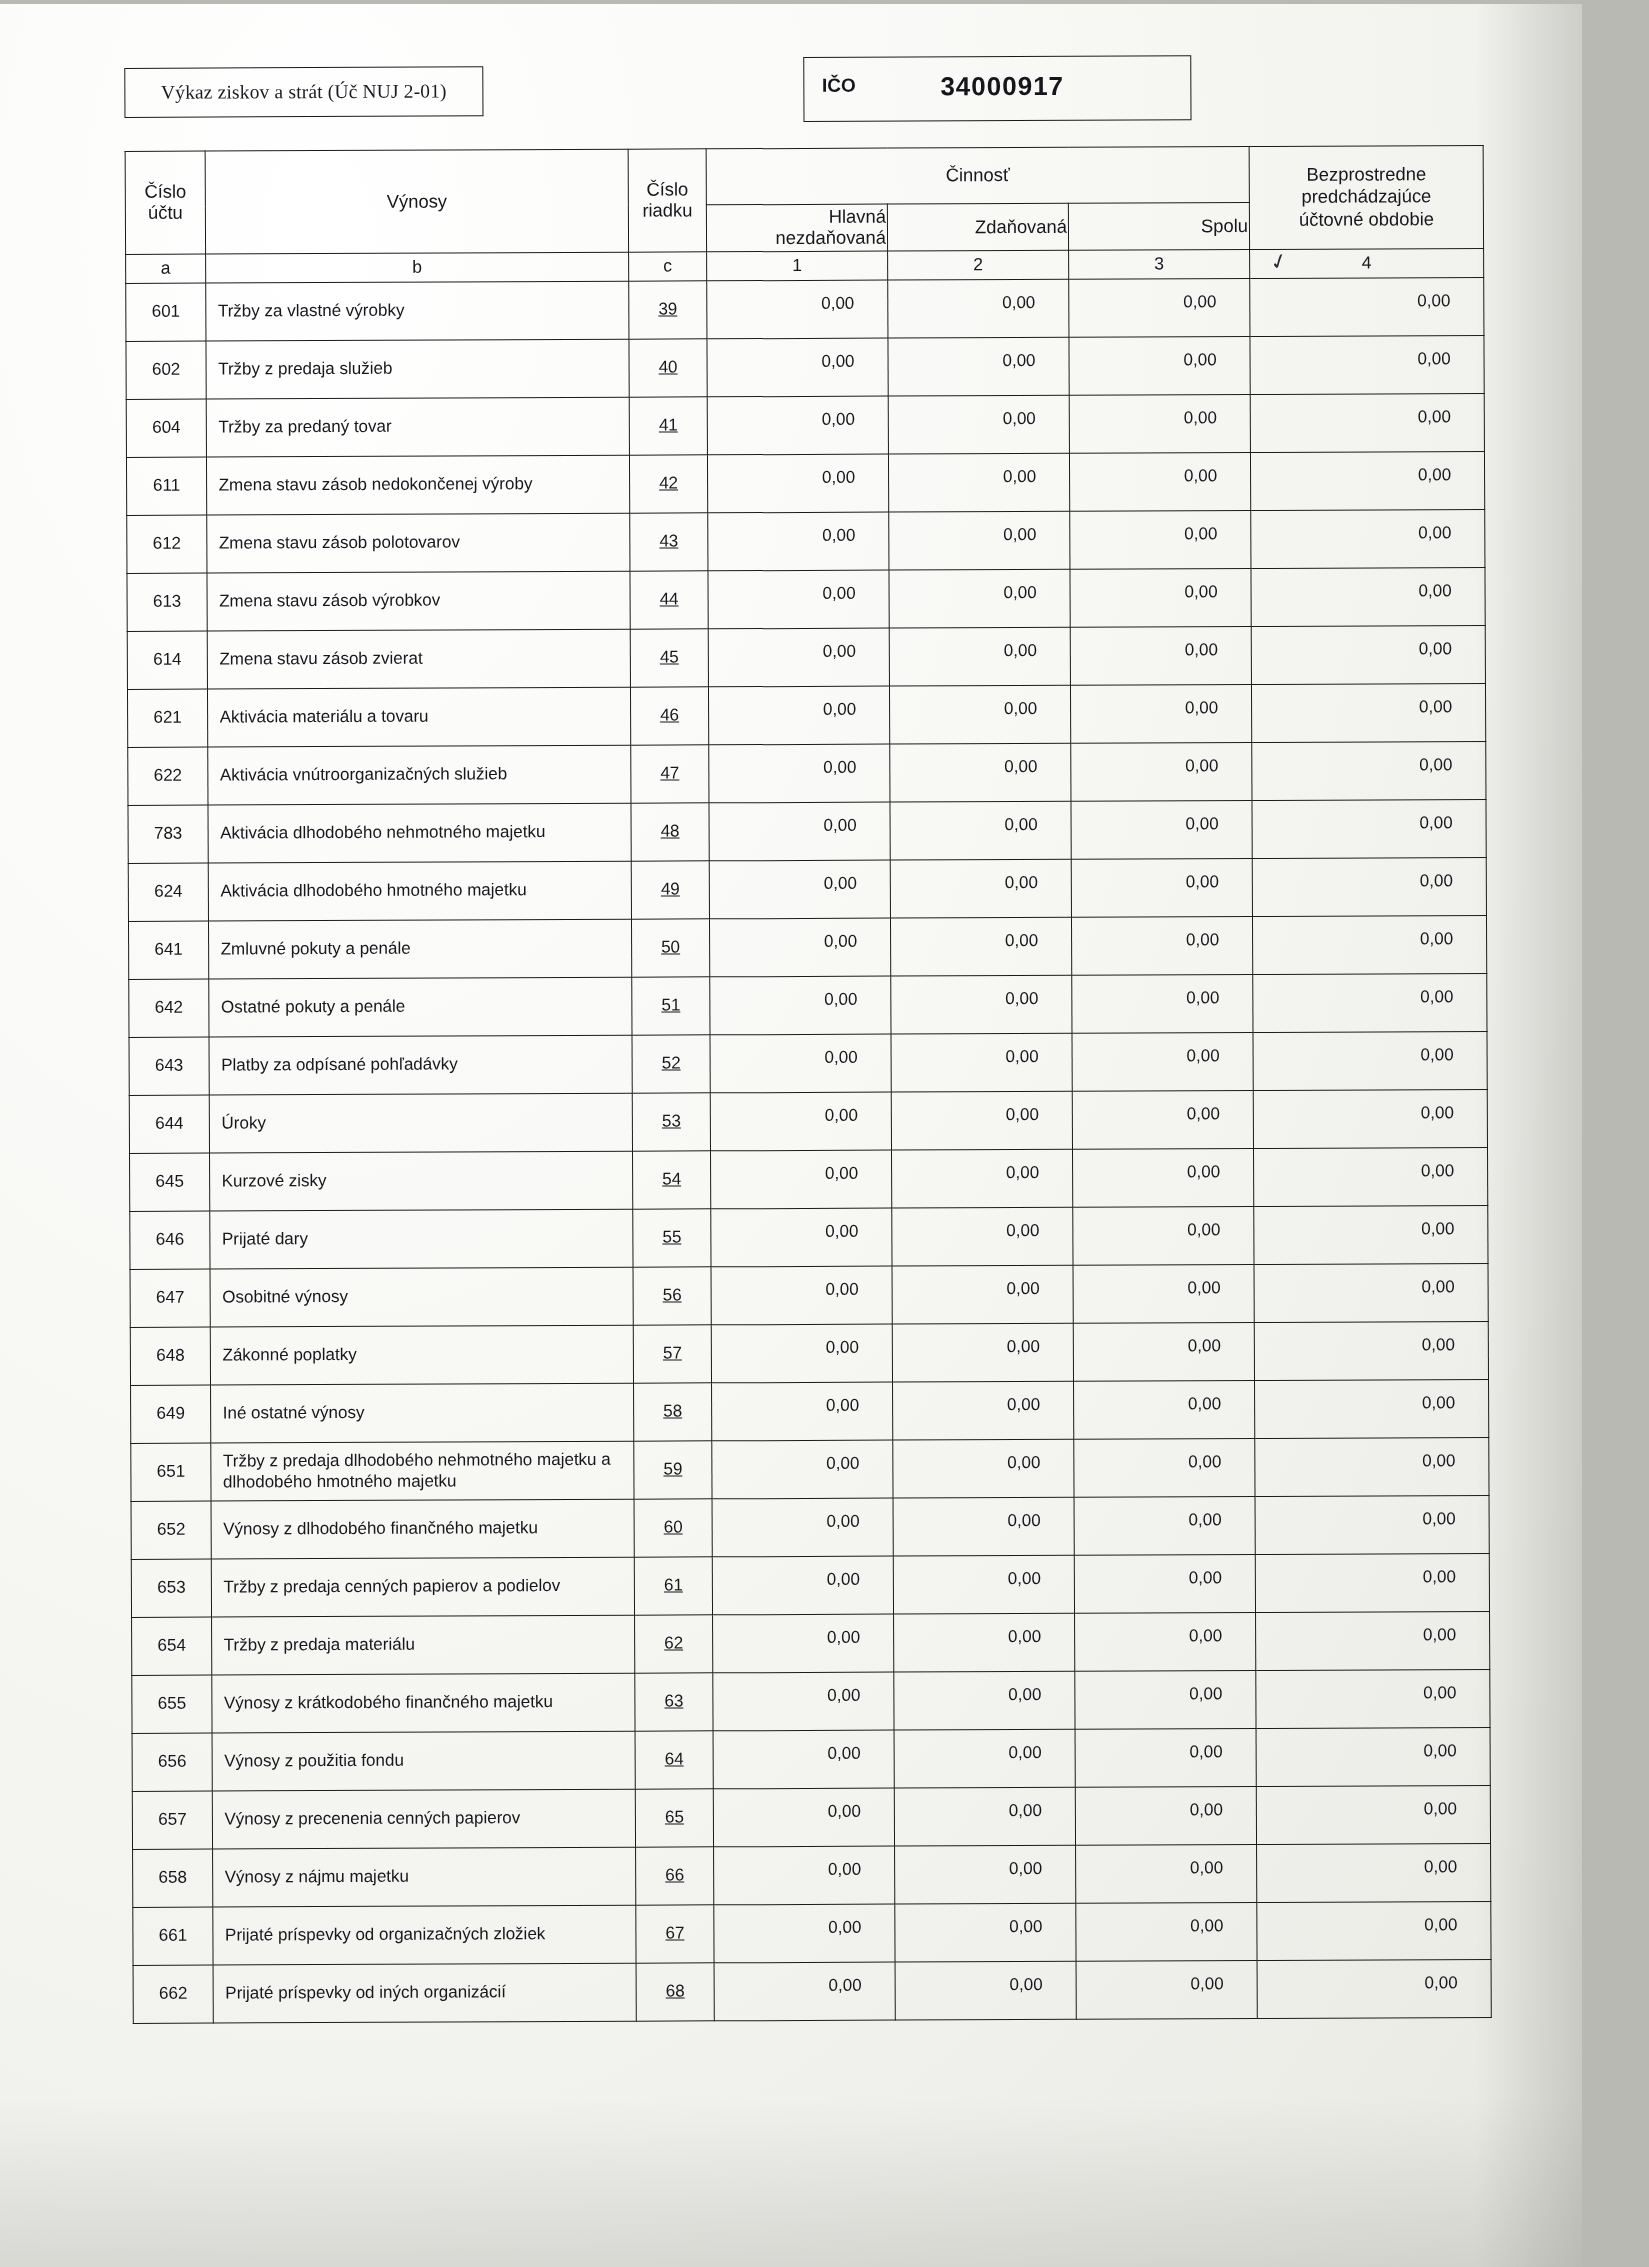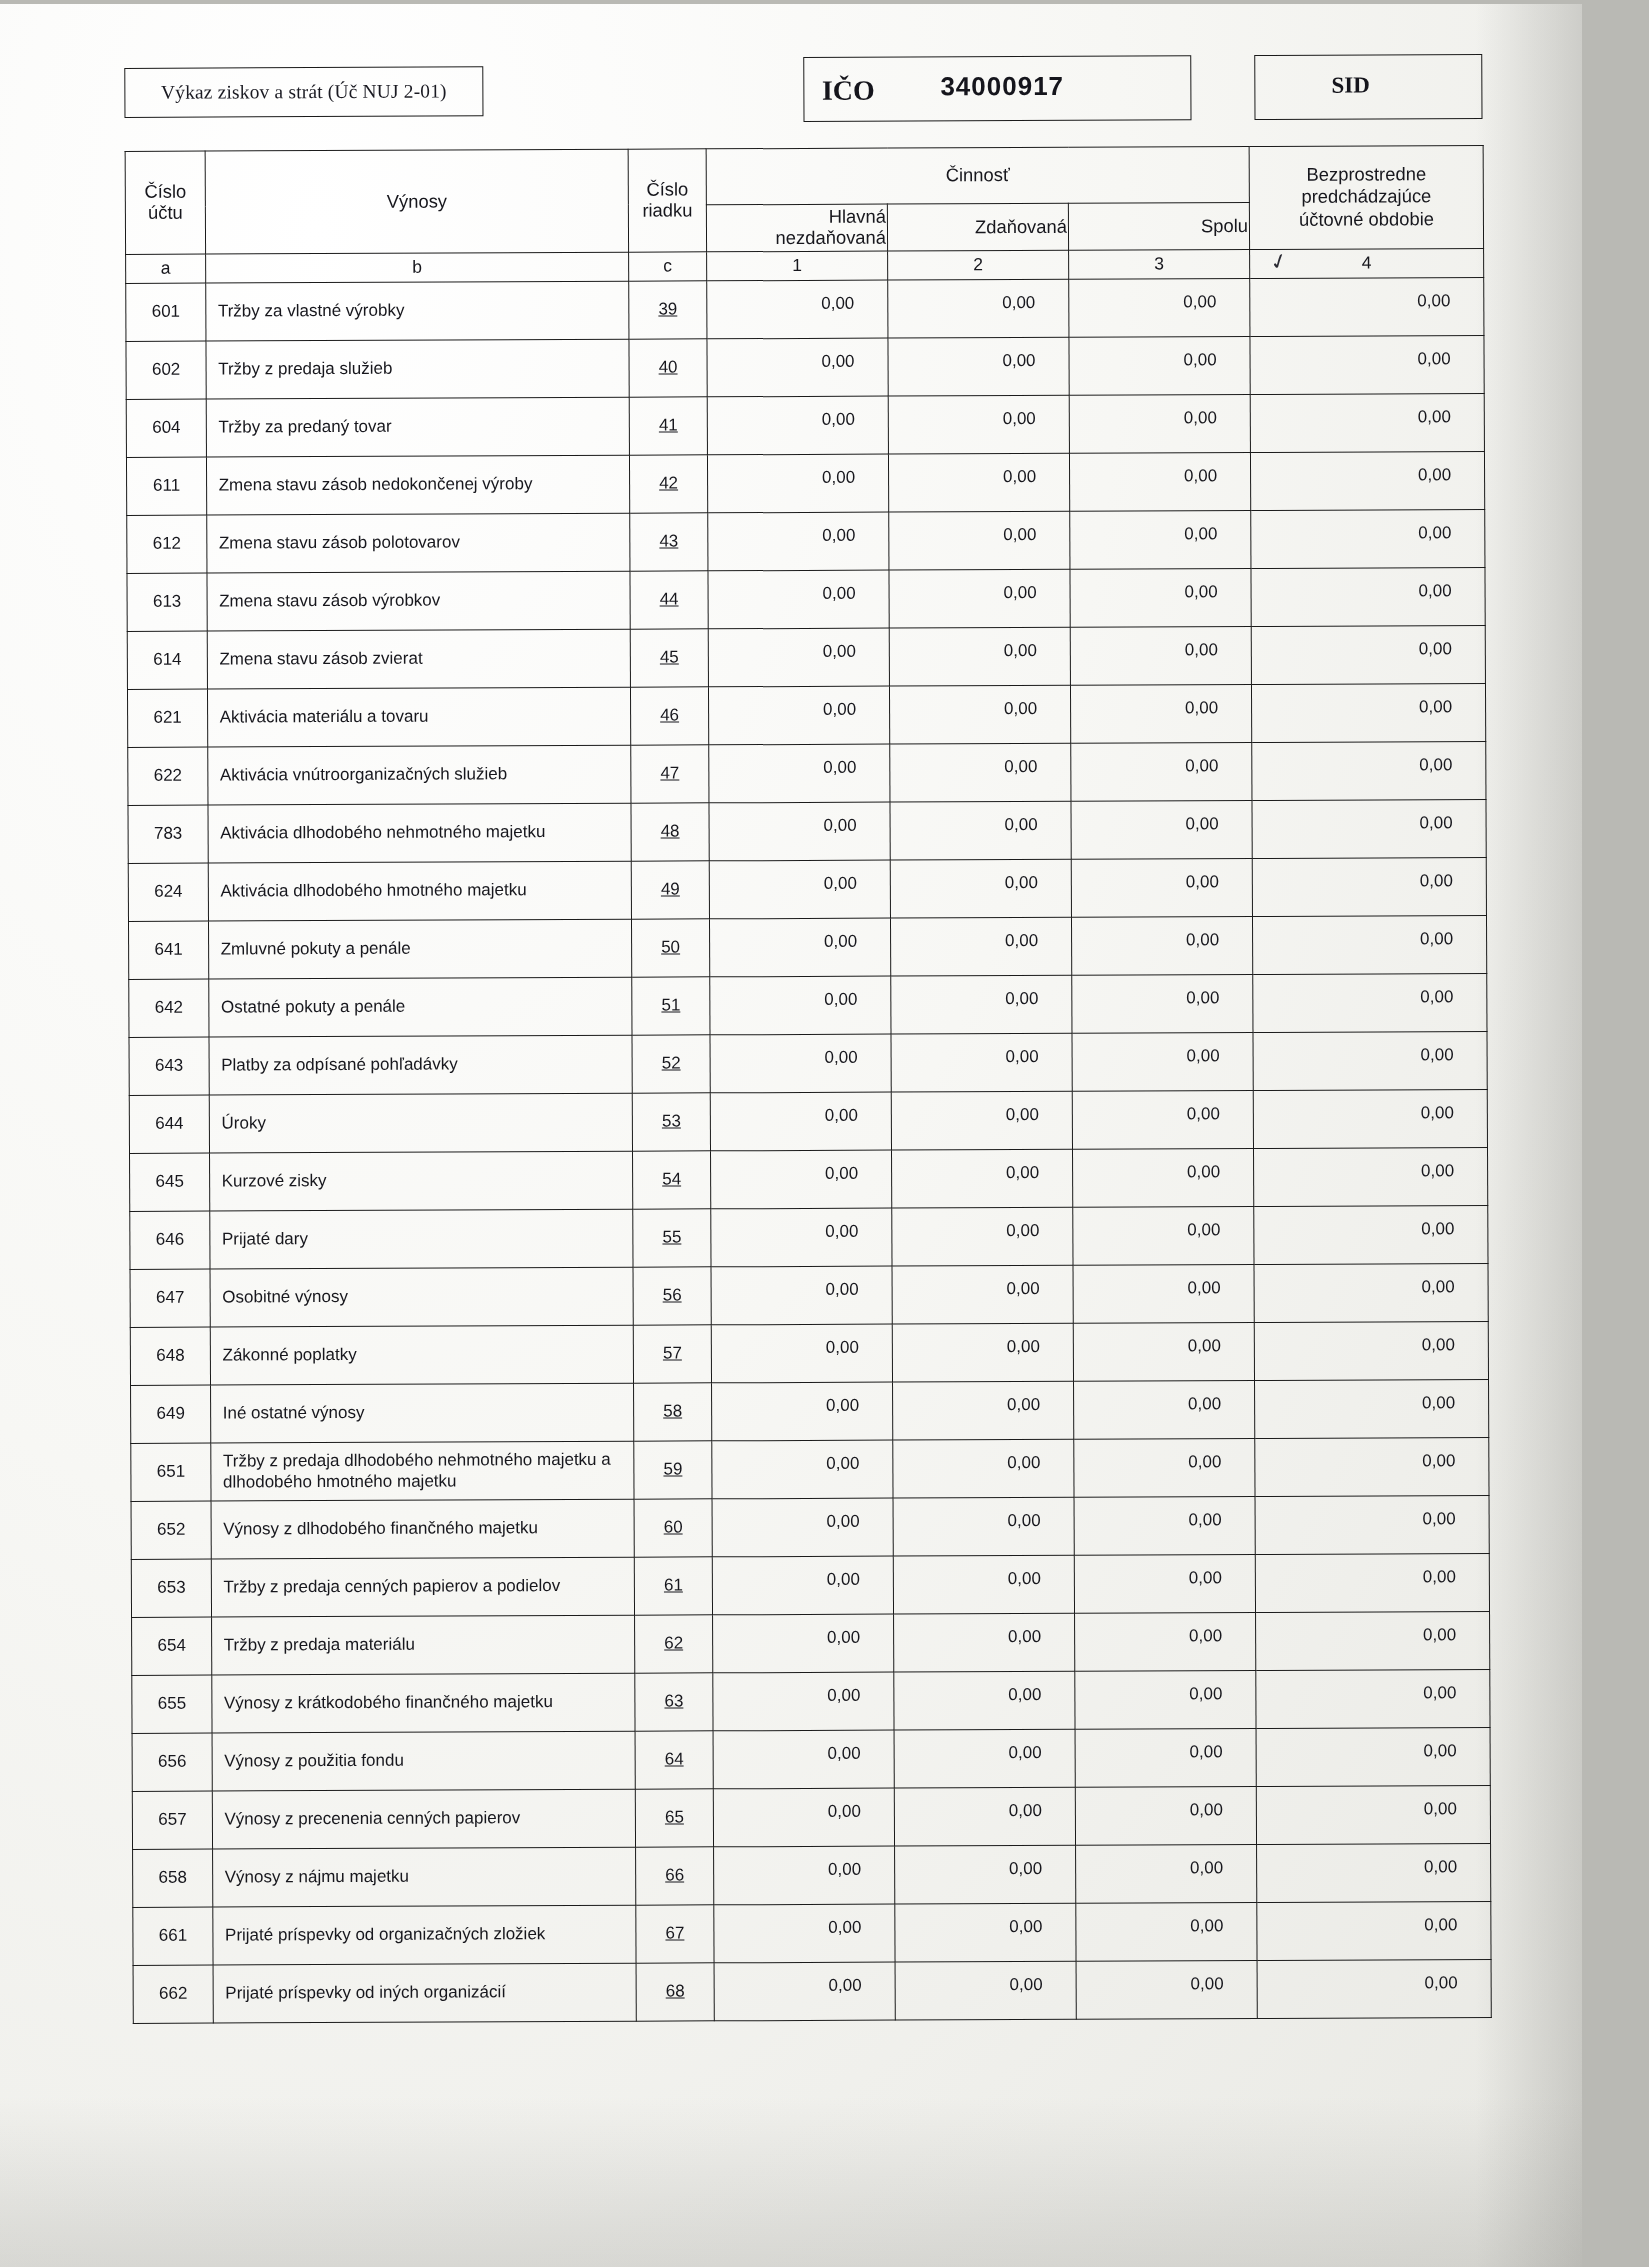--- a/index.html
+++ b/index.html
@@ -77,22 +77,22 @@
   .box-ico {
     left: 679px;
     top: 0px;
     width: 388px;
     height: 65px;
   }
   .box-ico .lbl {
     position: absolute;
     left: 17.5px;
     top: 16.5px;
-    font-family: Liberation Serif, serif;
-    font-size: 28px;
+    font-family: Liberation Sans, sans-serif;
+    font-size: 19px;
     font-weight: bold;
     color: #15151c;
   }
   .box-ico .val {
     position: absolute;
     left: 136px;
     top: 13.6px;
     font-family: Liberation Sans, sans-serif;
     font-size: 26px;
     font-weight: bold;
@@ -230,23 +230,20 @@
  <div id="skew">
   <div class="sheet">
 
     <div class="topboxes">
       <div class="box box-title">
         <div class="t">Výkaz ziskov a strát (Úč NUJ 2-01)</div>
       </div>
       <div class="box box-ico">
         <span class="lbl">IČO</span>
         <span class="val">34000917</span>
-      </div>
-      <div class="box box-sid">
-        <span class="lbl">SID</span>
       </div>
     </div>
 
     <table class="main">
       <colgroup>
         <col class="c-acct">
             <col class="c-desc">
             <col class="c-row">
         <col class="c-v1">
             <col class="c-v2">

